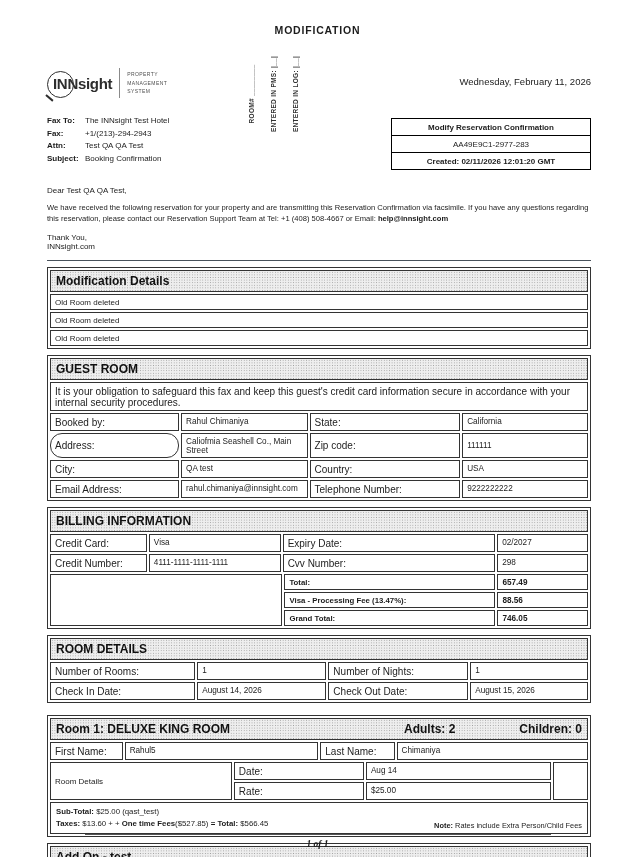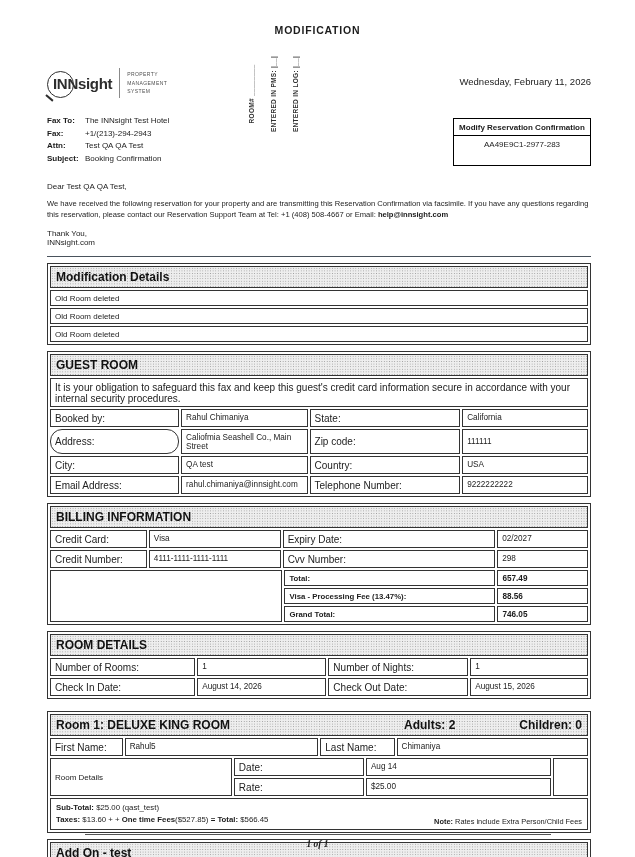--- a/index.html
+++ b/index.html
@@ -20,21 +20,21 @@
   .logo-tagline { font-size:5px; color:#4f4f4f; line-height:1.7; letter-spacing:.4px; }
   .stamp { display:flex; gap:10px; margin-left:78px; margin-top:-6px; }
   .stamp-col { width:12px; height:100px; position:relative; }
   .stamp-col span { position:absolute; left:50%; top:50%; transform:translate(-50%,-50%) rotate(-90deg); white-space:nowrap; font-size:6.5px; font-weight:bold; color:#333; letter-spacing:.3px; }
   .header-date { margin-left:auto; font-size:9.5px; color:#222; padding-top:26px; }
 
   
   .fax-band { display:flex; justify-content:space-between; margin:-28px 44px 0 47px; }
   .fax-row { display:flex; font-size:8px; margin-bottom:3.5px; }
   .fax-label { font-weight:bold; width:38px; flex:0 0 38px; }
-  .conf-box { width:138px; border:1.5px solid #000; text-align:center; font-size:8px; margin-top:2px; }
+  .conf-box { width:200px; border:1.5px solid #000; text-align:center; font-size:8px; margin-top:2px; }
   .conf-row { padding:3.5px 2px; border-bottom:1.5px solid #000; }
   .conf-row:last-child { border-bottom:none; }
   .bold { font-weight:bold; }
 
   
   .letter { margin:16px 44px 0 47px; font-size:8px; }
   .letter .salutation { margin-bottom:8px; }
   .letter .body-p { font-size:7.6px; line-height:1.4; margin-bottom:9px; }
   .rule { border:none; border-top:1.5px solid #49525c; margin:9px 44px 0 47px; }
 
@@ -116,20 +116,21 @@
         <span>Test QA QA Test</span>
       </div>
       <div class="fax-row">
         <span class="fax-label">Subject:</span>
         <span>Booking Confirmation</span>
       </div>
     </div>
     <div class="conf-box">
       <div class="conf-row bold">Modify Reservation Confirmation</div>
       <div class="conf-row">AA49E9C1-2977-283</div>
+      <div class="conf-row bold">Created: 02/11/2026 12:01:20 GMT</div>
     </div>
   </div>
 
   <div class="letter">
     <div class="salutation">Dear Test QA QA Test,</div>
     <div class="body-p"><span>We have received the following reservation for your property and are transmitting this Reservation Confirmation via facsimile. If you have any questions regarding this reservation, please contact our Reservation Support Team at Tel: +1 (408) 508-4667 or Email: </span><span class="bold">help@innsight.com</span></div>
     <div>Thank You,</div>
     <div>INNsight.com</div>
   </div>
 

